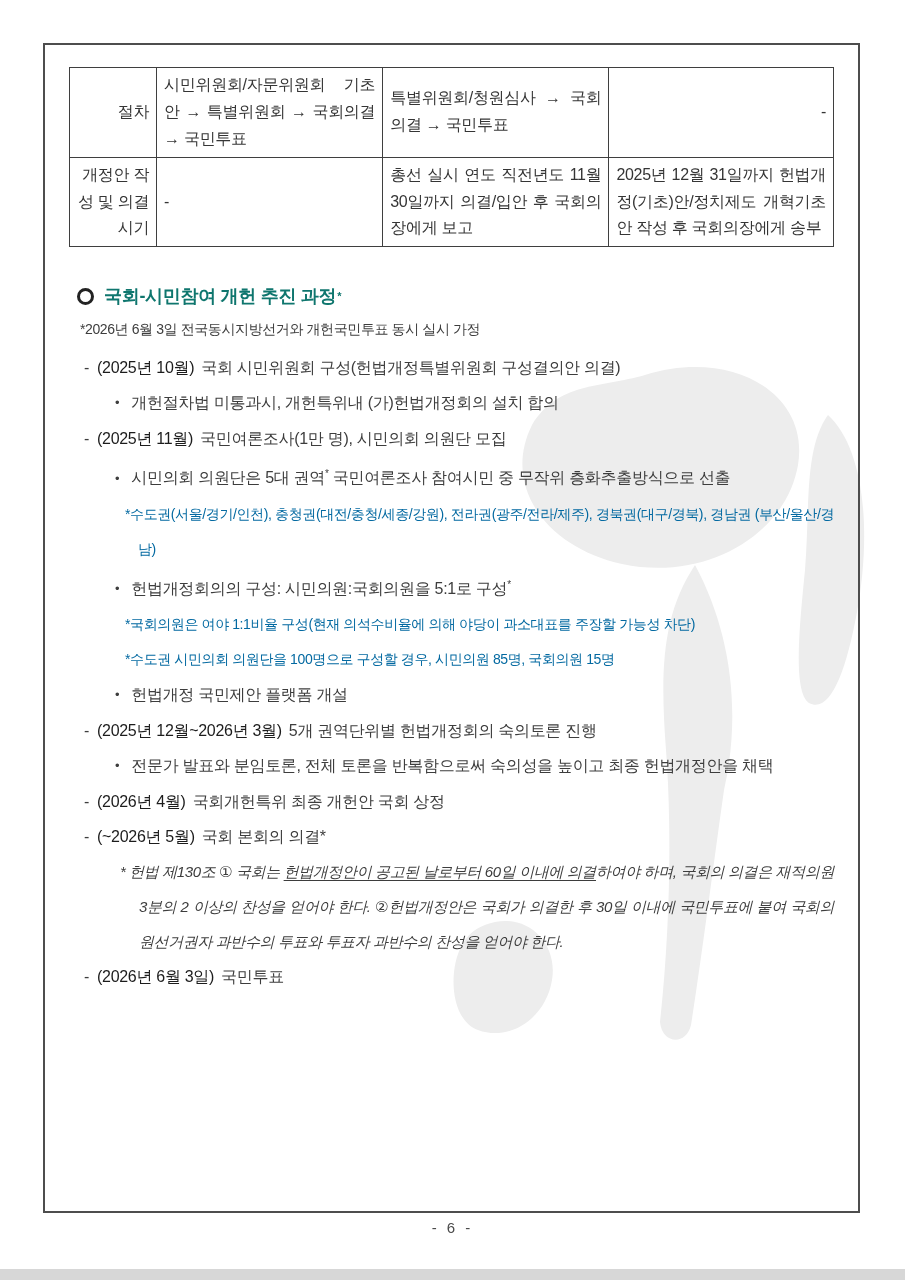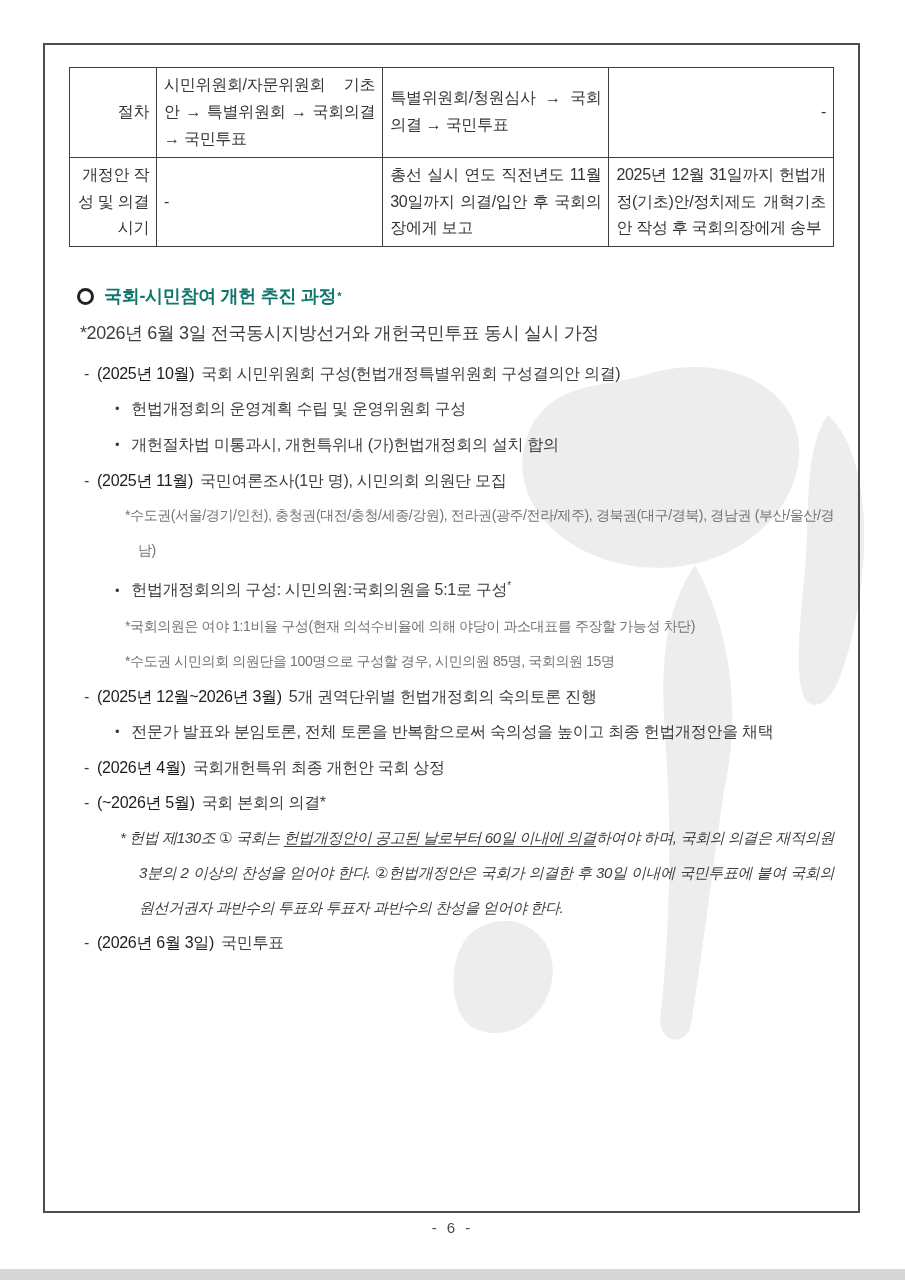--- a/index.html
+++ b/index.html
@@ -16,30 +16,30 @@
   .ctr{text-align:right;}
   .just{text-align:justify;}
   .bold{font-weight:normal;color:#161616;}
   .leftcell{text-align:left;}
   
   .heading{margin-top:37px;padding-left:8px;display:flex;align-items:center;
            font-size:18px;font-weight:bold;color:#0f766e;letter-spacing:-0.3px;}
   .ring{display:inline-block;width:11px;height:11px;border:3.2px solid #222;border-radius:50%;
         margin-right:10px;flex:0 0 auto;}
   .hsup{font-size:11px;font-weight:bold;margin-left:1px;}
-  .assume{margin-top:13px;padding-left:11px;font-size:18px;letter-spacing:-0.4px;color:#3d3d3d;}
+  .assume{margin-top:13px;padding-left:11px;font-size:14px;letter-spacing:-0.4px;color:#3d3d3d;}
   
   .list{margin-top:11px;position:relative;z-index:1;}
   .ln{line-height:35px;font-size:16px;letter-spacing:-0.3px;color:#3d3d3d;}
   .ln .mk{margin-right:8px;}
   .ln .mk.b{margin-right:12px;font-size:13px;position:relative;top:-1px;}
   .ln .bd{font-weight:normal;color:#1c1c1c;margin-right:7px;}
   .dash{padding-left:15px;}
   .bullet{padding-left:46px;}
-  .note{padding-left:56px;font-size:14px;letter-spacing:-0.4px;color:#737373;}
+  .note{padding-left:56px;font-size:14px;letter-spacing:-0.4px;color:#0369a1;}
   .note.hang{padding-left:69px;text-indent:-13px;text-align:justify;}
   .law{padding-left:70px;text-indent:-19px;font-size:15px;letter-spacing:-0.4px;
        text-align:justify;color:#3d3d3d;font-style:italic;}
   .law .ul{text-decoration:underline;text-underline-offset:3px;}
   sup.fn{font-size:10px;}
   
   .pgnum{position:absolute;left:0;right:0;top:1219px;text-align:center;font-size:15px;
          color:#4a4a4a;letter-spacing:3px;z-index:1;}
   .scanedge{position:absolute;left:0;bottom:0;width:100%;height:11px;background:#d7d7d7;z-index:2;}
 </style>
@@ -83,43 +83,46 @@
     </div>
 
     <div class="assume">*2026년 6월 3일 전국동시지방선거와 개헌국민투표 동시 실시 가정</div>
 
     <div class="list">
 
       <div class="ln dash">
         <span class="mk">-</span><span class="bd">(2025년 10월)</span><span>국회 시민위원회 구성(헌법개정특별위원회 구성결의안 의결)</span>
       </div>
 
-      <div class="ln bullet">
-        <span class="mk b">•</span><span>헌법개정회의 운영계획 수립 및 운영위원회 구성</span>
-      </div>
 
       <div class="ln bullet">
         <span class="mk b">•</span><span>개헌절차법 미통과시, 개헌특위내 (가)헌법개정회의 설치 합의</span>
       </div>
 
       <div class="ln dash">
         <span class="mk">-</span><span class="bd">(2025년 11월)</span><span>국민여론조사(1만 명), 시민의회 의원단 모집</span>
       </div>
 
+      <div class="ln bullet">
+        <span class="mk b">•</span><span>시민의회 의원단은 5대 권역</span><sup class="fn">*</sup><span> 국민여론조사 참여시민 중 무작위 층화추출방식으로 선출</span>
+      </div>
 
       <div class="ln note hang">*수도권(서울/경기/인천), 충청권(대전/충청/세종/강원), 전라권(광주/전라/제주), 경북권(대구/경북), 경남권 (부산/울산/경남)</div>
 
       <div class="ln bullet">
         <span class="mk b">•</span><span>헌법개정회의의 구성: 시민의원:국회의원을 5:1로 구성</span><sup class="fn">*</sup>
       </div>
 
       <div class="ln note">*국회의원은 여야 1:1비율 구성(현재 의석수비율에 의해 야당이 과소대표를 주장할 가능성 차단)</div>
 
       <div class="ln note">*수도권 시민의회 의원단을 100명으로 구성할 경우, 시민의원 85명, 국회의원 15명</div>
 
+      <div class="ln bullet">
+        <span class="mk b">•</span><span>헌법개정 국민제안 플랫폼 개설</span>
+      </div>
 
       <div class="ln dash">
         <span class="mk">-</span><span class="bd">(2025년 12월~2026년 3월)</span><span>5개 권역단위별 헌법개정회의 숙의토론 진행</span>
       </div>
 
       <div class="ln bullet">
         <span class="mk b">•</span><span>전문가 발표와 분임토론, 전체 토론을 반복함으로써 숙의성을 높이고 최종 헌법개정안을 채택</span>
       </div>
 
       <div class="ln dash">

